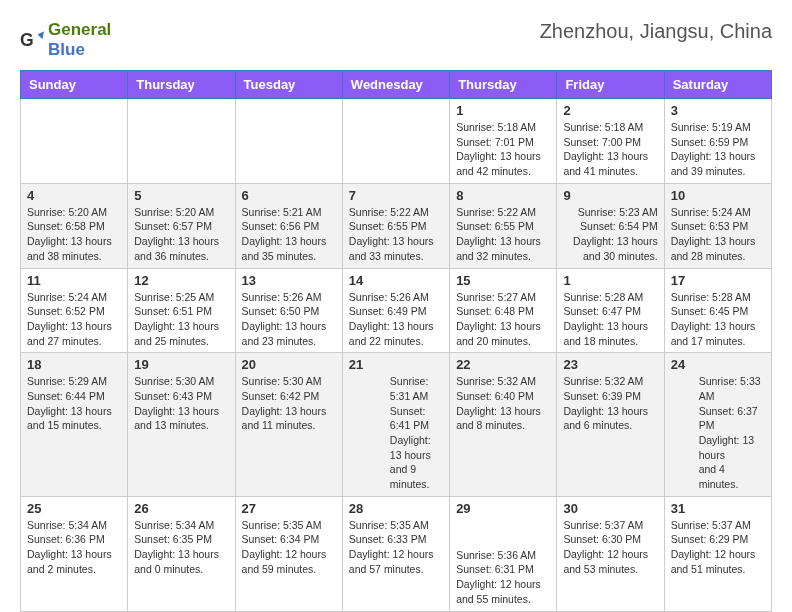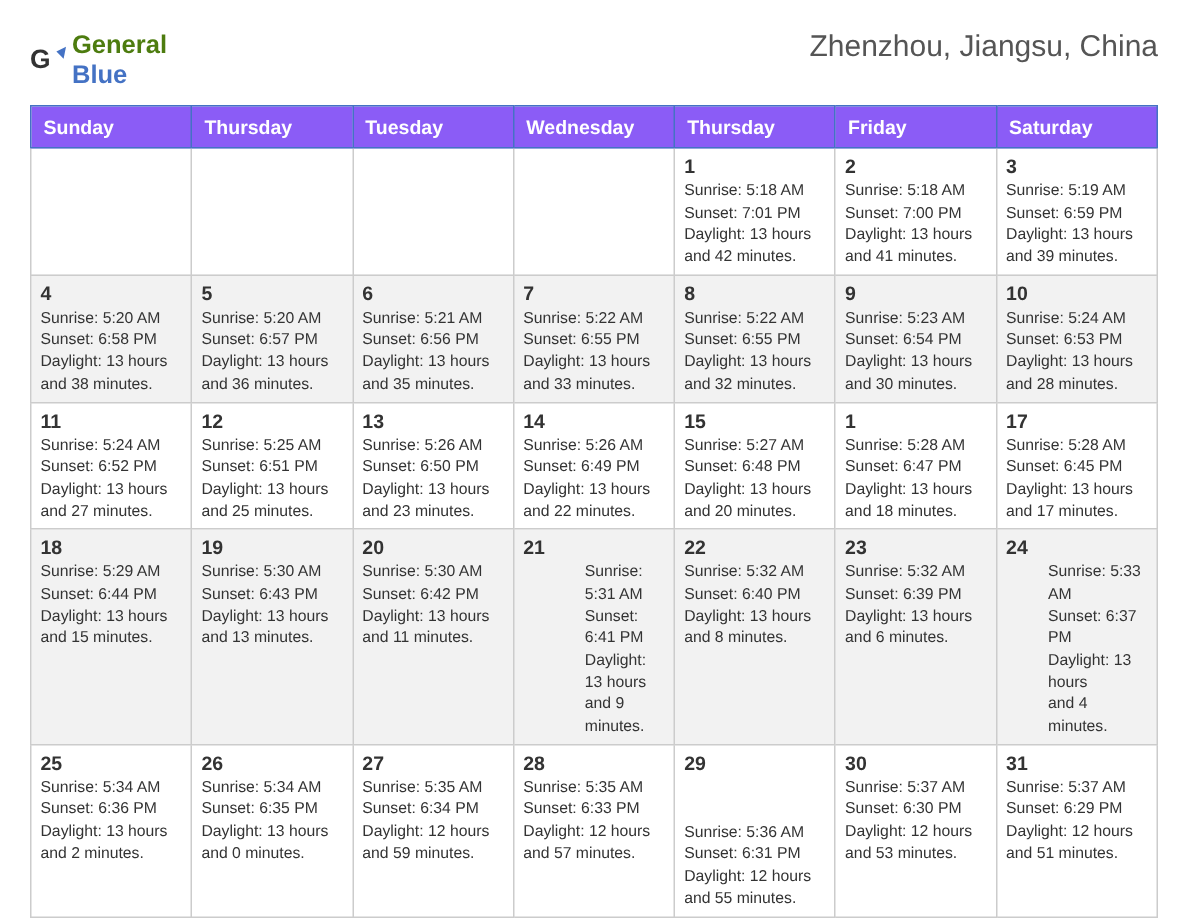--- a/index.html
+++ b/index.html
@@ -170,21 +170,21 @@
         </td>
         <td>
           <span class="day-number">8</span>
           <div class="day-info" style="white-space: pre-line;">Sunrise: 5:22 AM
 Sunset: 6:55 PM
 Daylight: 13 hours
 and 32 minutes.</div>
         </td>
         <td>
           <span class="day-number">9</span>
-          <div class="day-info" style="white-space: pre-line;">Sunrise: 5:23 AM
+          <div class="day-info" style="white-space: pre-line; text-align: right;">Sunrise: 5:23 AM
 Sunset: 6:54 PM
 Daylight: 13 hours
 and 30 minutes.</div>
         </td>
         <td>
           <span class="day-number">10</span>
           <div class="day-info" style="white-space: pre-line;">Sunrise: 5:24 AM
 Sunset: 6:53 PM
 Daylight: 13 hours
 and 28 minutes.</div>

